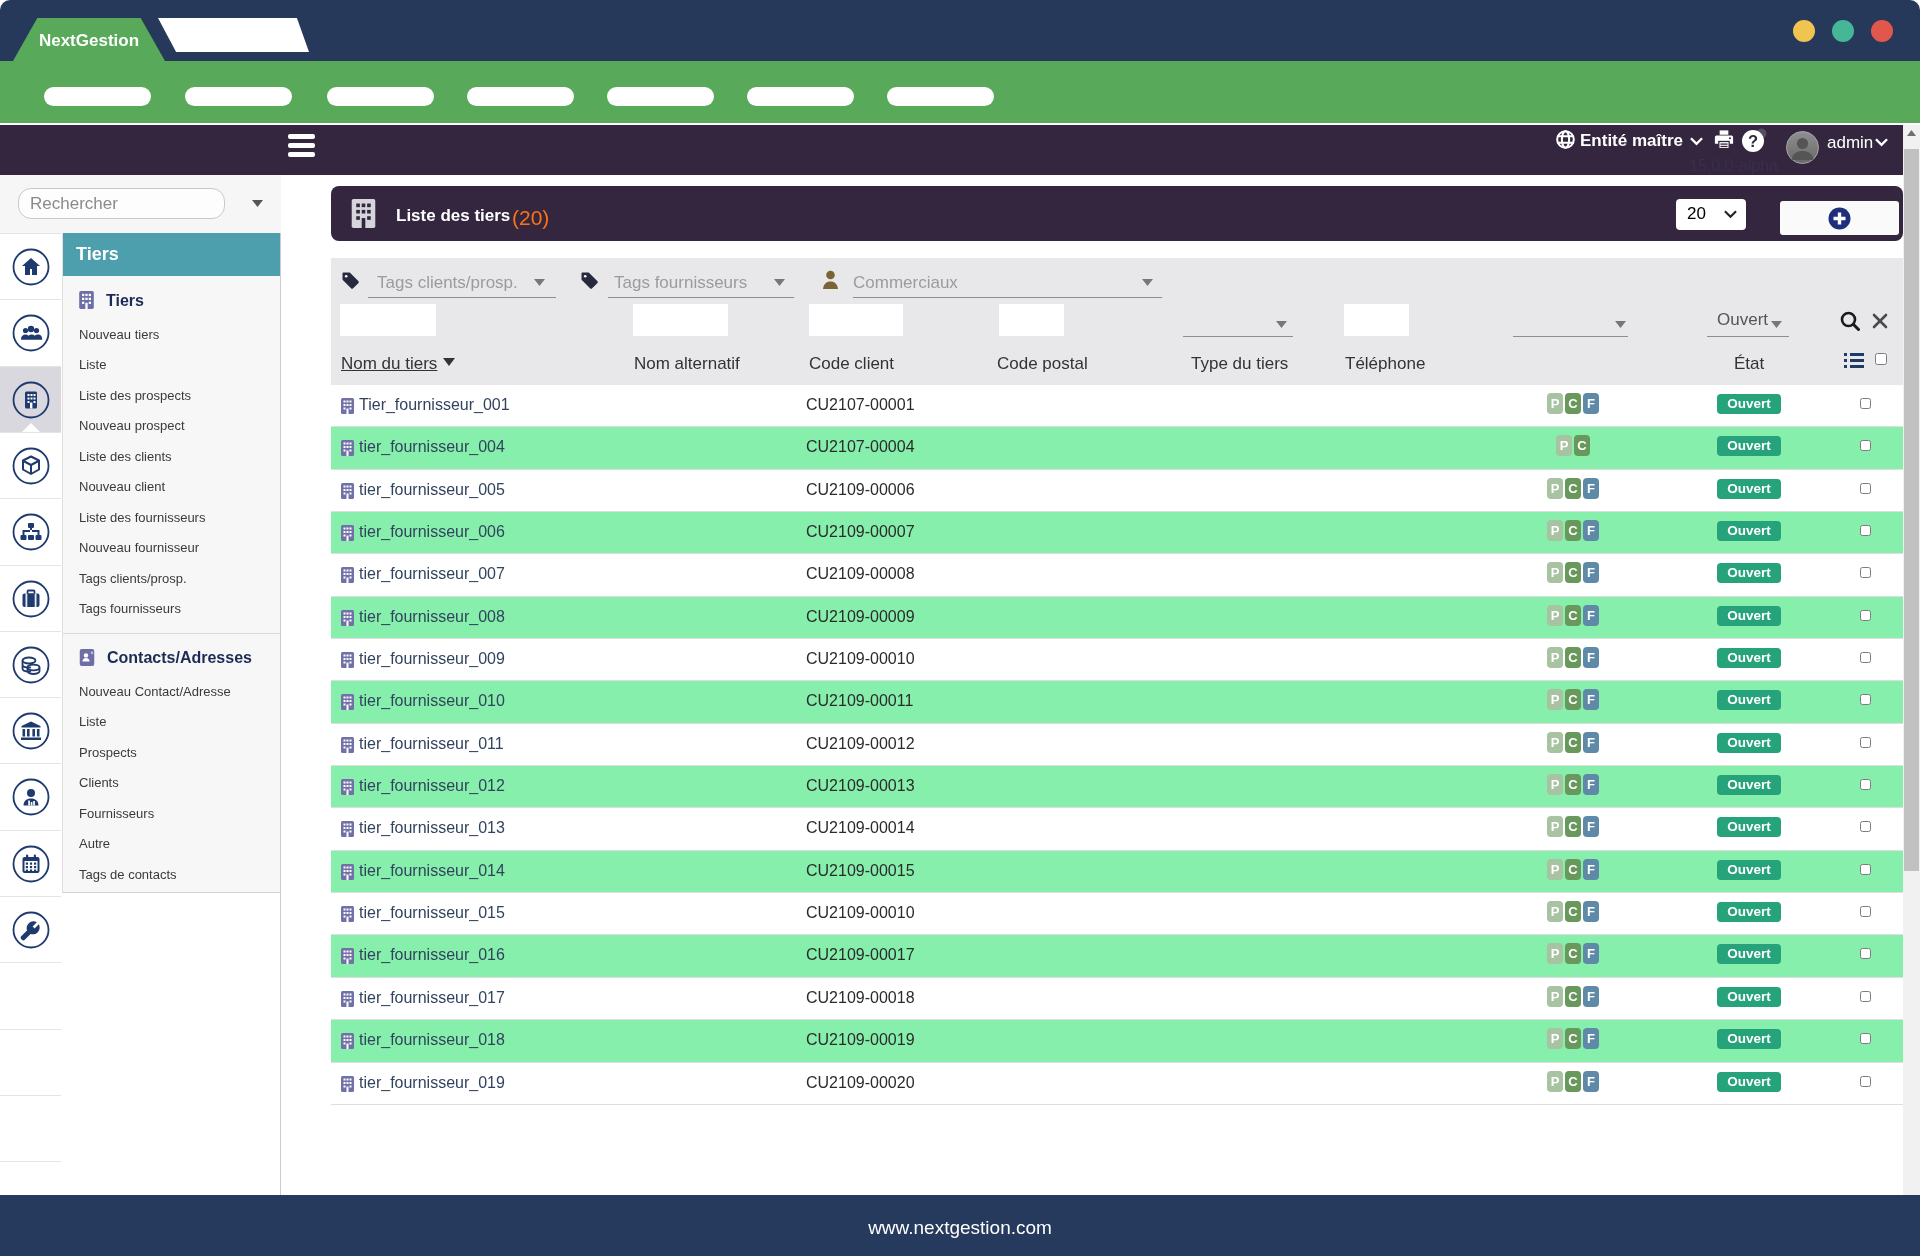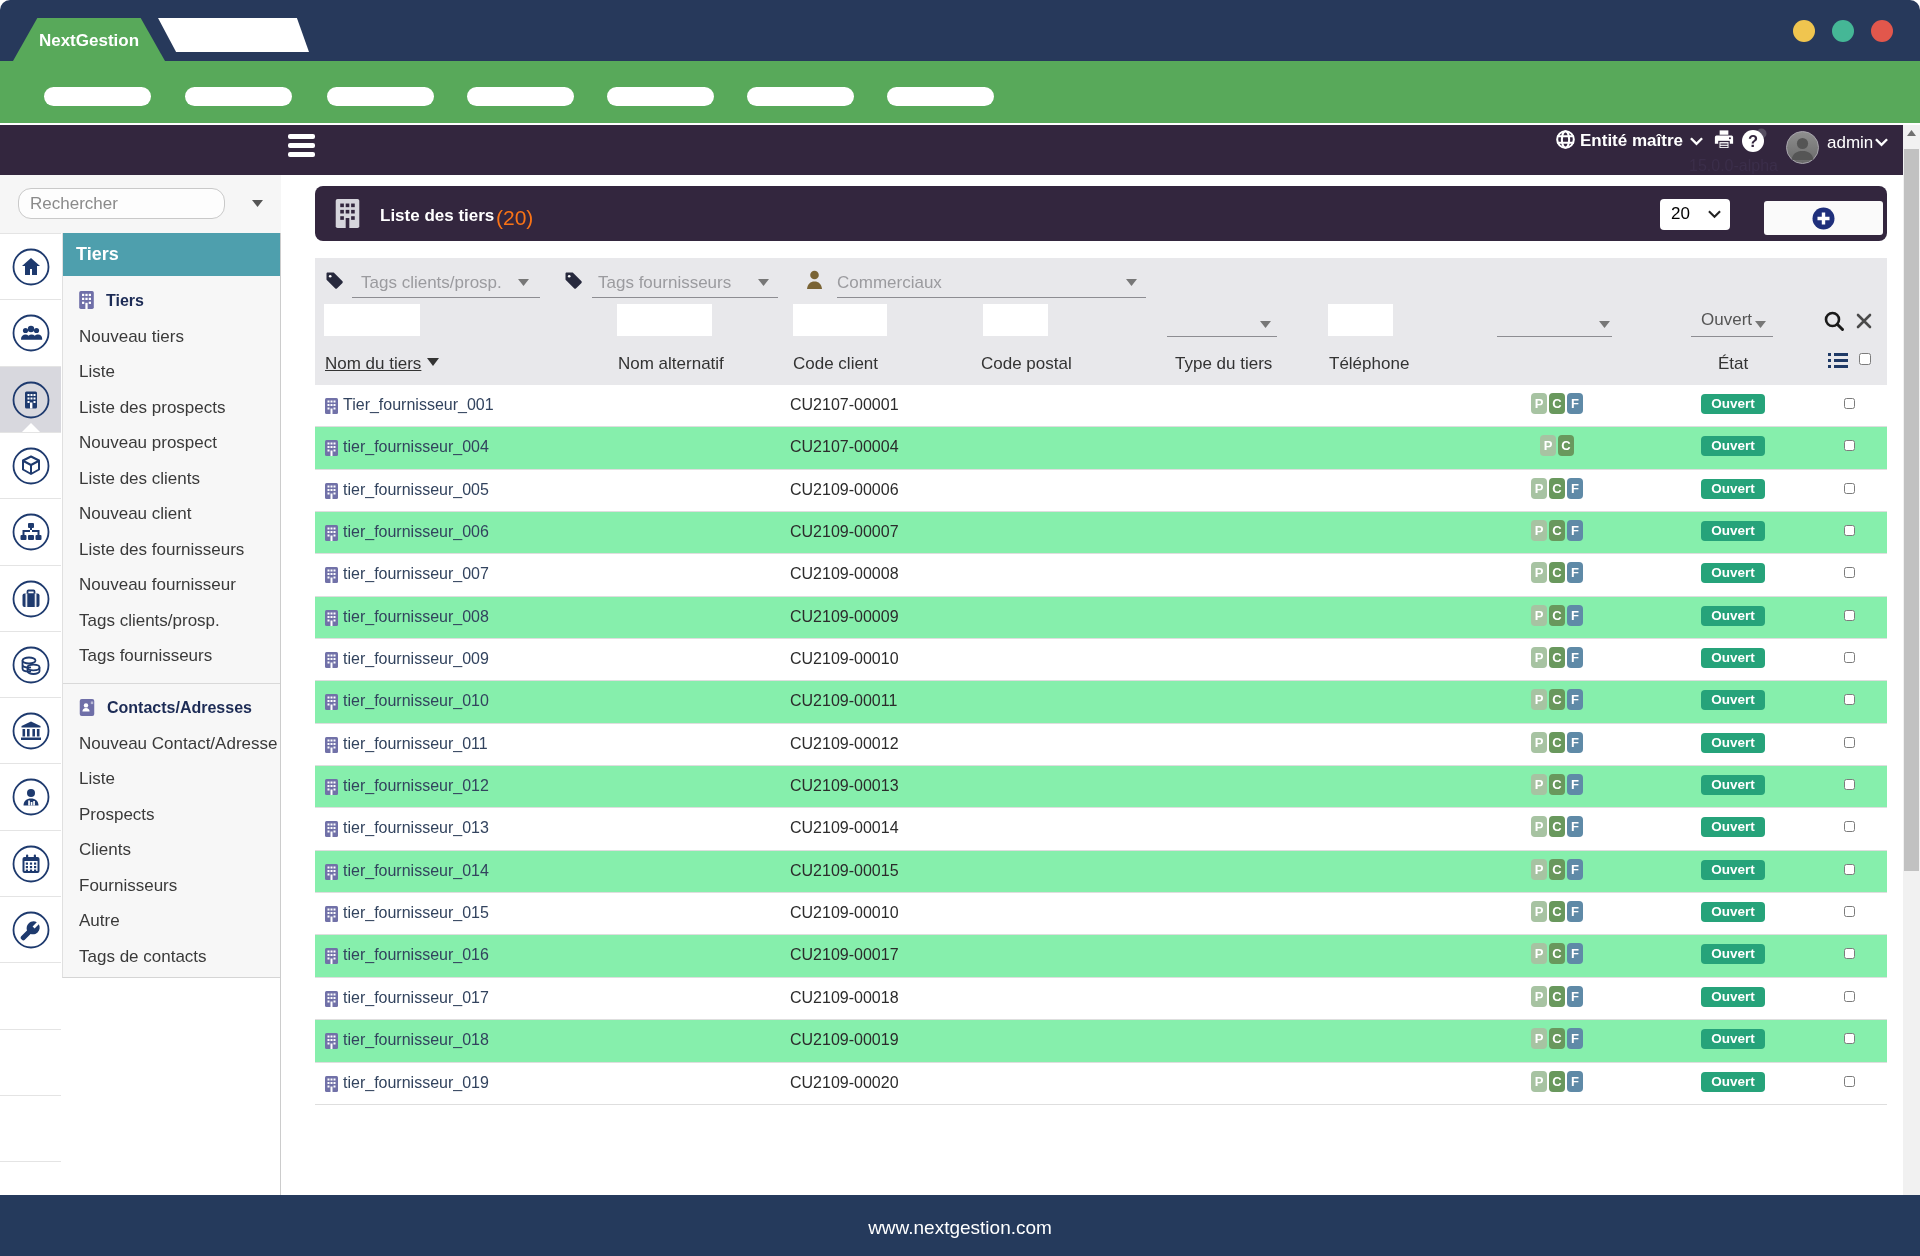--- a/index.html
+++ b/index.html
@@ -36,25 +36,25 @@
 #searchrow { position:absolute; left:0; top:0; width:281px; height:58px; background:#f6f6f6; }
 #searchbox { position:absolute; left:18px; top:13px; width:207px; height:31px; border:1px solid #c9c9c9;
   border-radius:13px; background:#fdfdfd; color:#8a8a8a; font-size:17px; line-height:29px; padding-left:11px; }
 #iconcol { position:absolute; left:0; top:58px; width:62px; height:962px; background:#fff; }
 .icell { position:absolute; left:0; width:61px; height:66px; border-top:1px solid #e4e4e4; }
 .icell svg { position:absolute; left:12px; top:14px; }
 #menupanel { position:absolute; left:62px; top:58px; width:218px; background:#f7f7f7; border-left:1px solid #e0e0e0; border-bottom:1px solid #d5d5d5;}
 #menuhead { height:43px; background:#4E9FAD; color:#fff; font-weight:bold; font-size:18px; line-height:43px; padding-left:13px; }
 .msec { font-weight:bold; font-size:16px; color:#1c2b55; padding:15px 0 9px 16px; }
 .msec svg { vertical-align:-3px; margin-right:12px; }
-.mitem { font-size:17px; color:#3a3a3a; padding:7.5px 0 8px 16px; }
+.mitem { font-size:13px; color:#3a3a3a; padding:7.5px 0 8px 16px; }
 #mdivider { border-top:1px solid #d9d9d9; margin-top:9px; }
 
 
-#content { position:absolute; left:315px; top:186px; width:1572px; }
+#content { position:absolute; left:331px; top:186px; width:1572px; }
 #titlebar { position:relative; width:1572px; height:55px; background:#33263E; border-radius:8px; }
 #filterbox { position:absolute; left:0; top:72px; width:1572px; height:127px; background:#E8E8EB; }
 #tablezone { position:absolute; left:0; top:199px; width:1572px; }
 .trow { position:relative; width:1572px; height:42.35px; border-bottom:1px solid #dedede; }
 .trow.even { background:#86efac; }
 .tname { position:absolute; left:28px; top:11px; font-size:16px; color:#32435E; }
 .ticon { position:absolute; left:10px; top:13px; }
 .tcode { position:absolute; left:475px; top:11px; font-size:16px; color:#2b2b2b; }
 .badges { position:absolute; left:1212px; width:60px; top:8px; text-align:center; }
 .bdg { display:inline-block; width:16px; height:21px; border-radius:4px; color:#fff;

